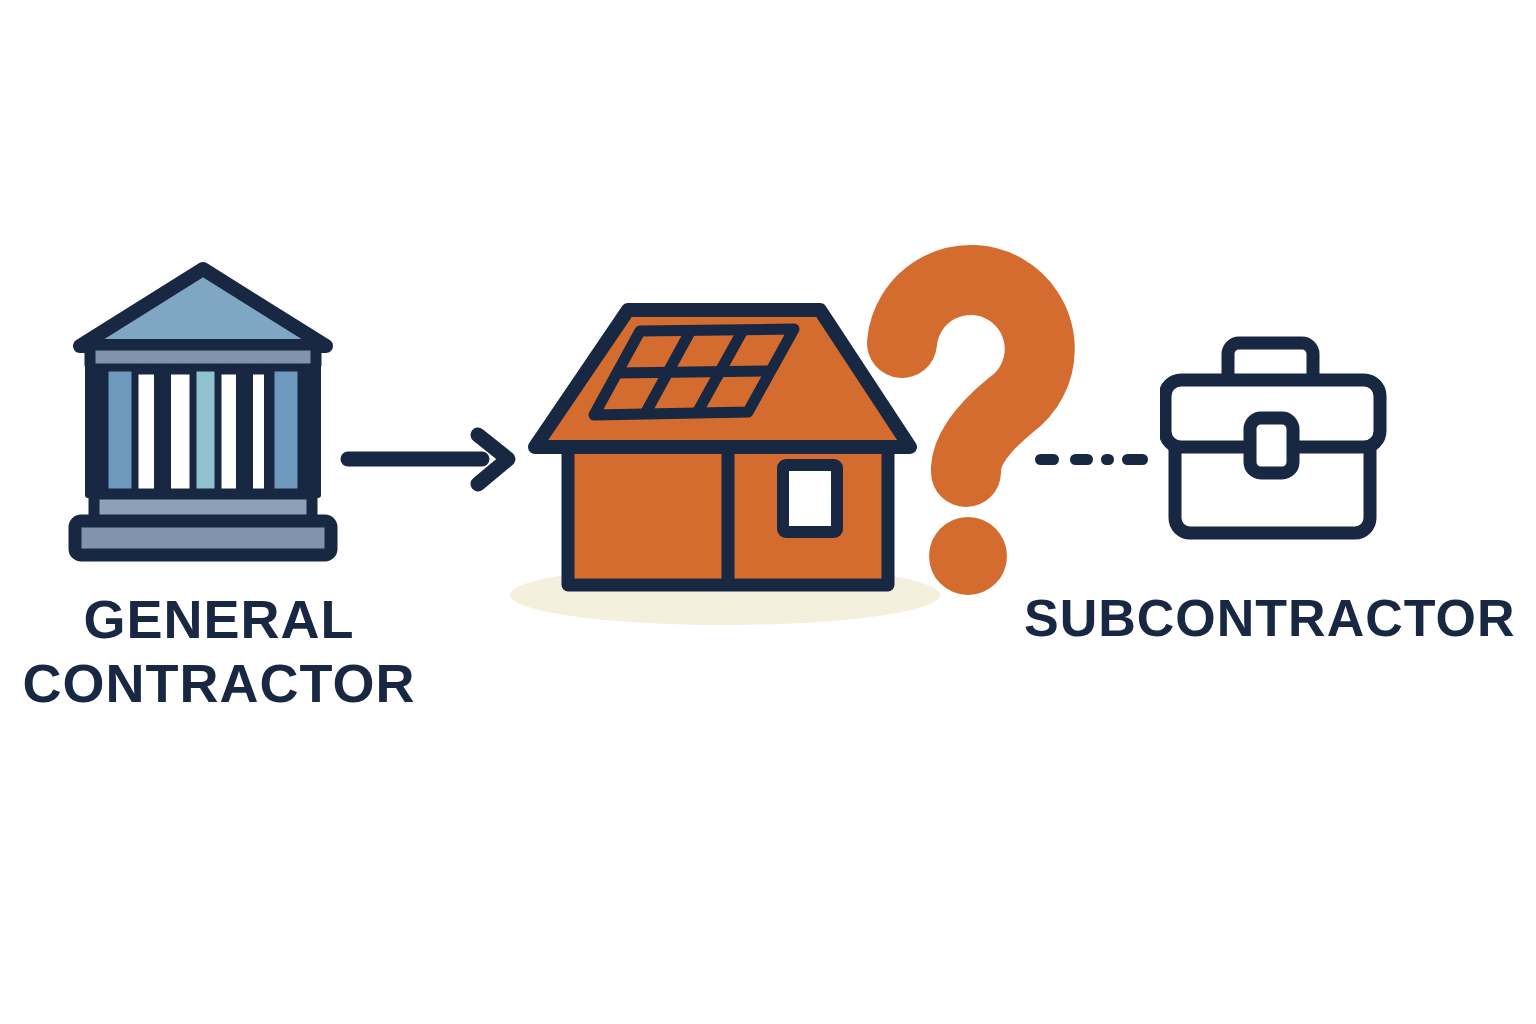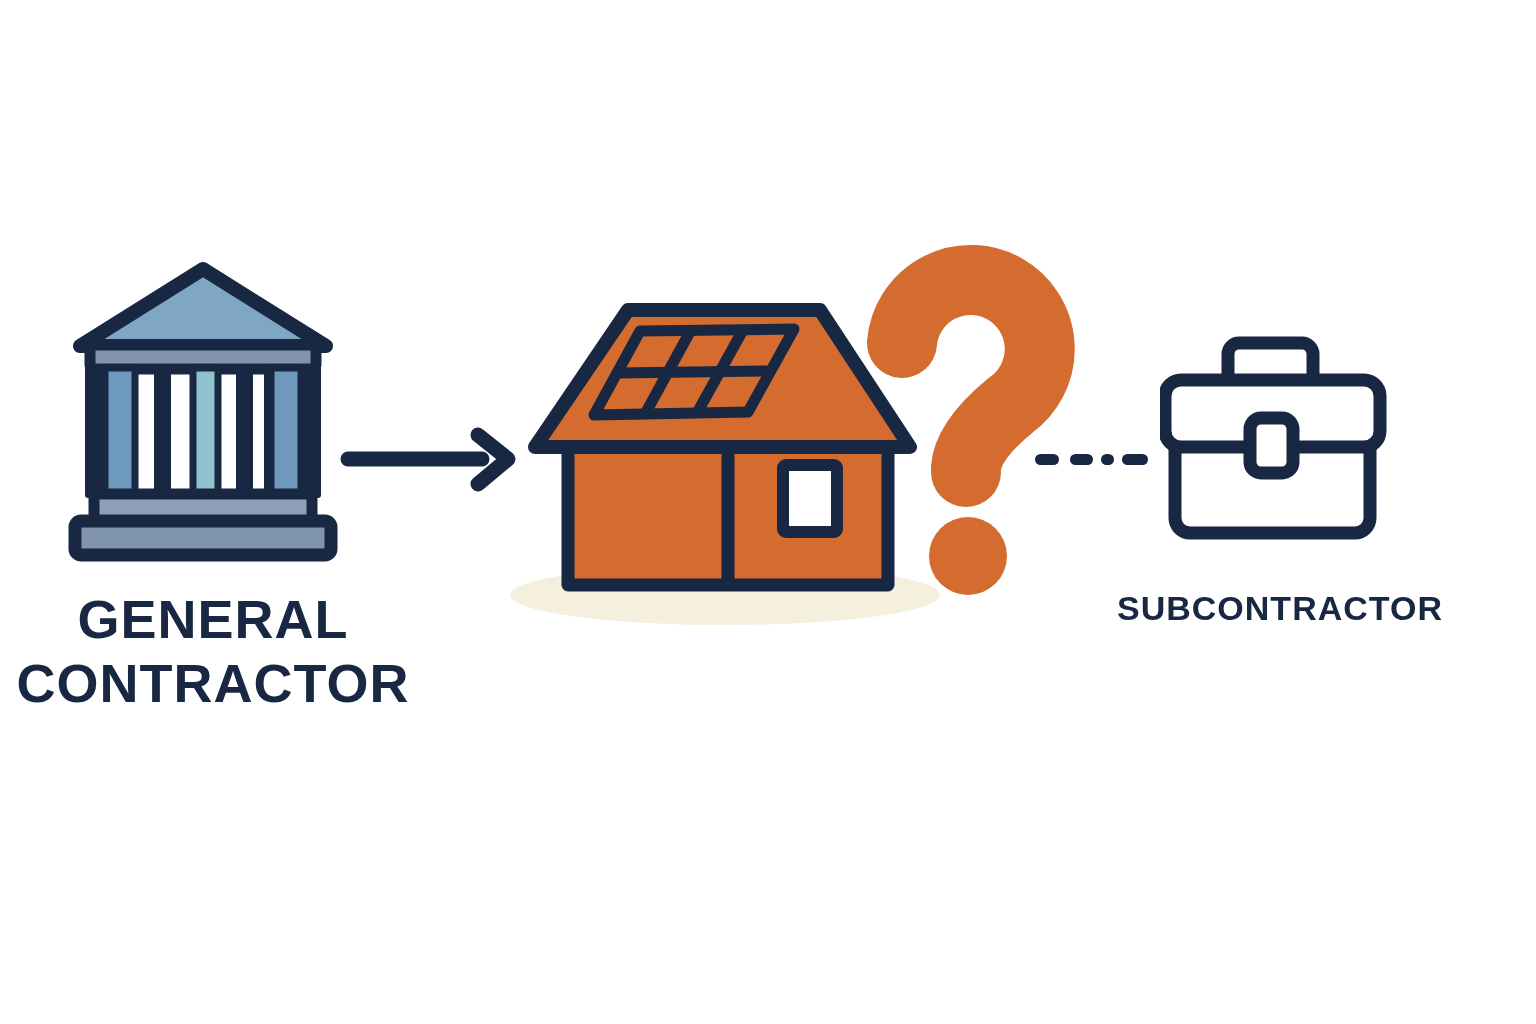--- a/index.html
+++ b/index.html
@@ -12,23 +12,23 @@
   .stage{position:absolute;inset:0;width:1536px;height:1024px;}
   .abs{position:absolute;}
   .label{
     color:var(--navy,#182742);
     font-weight:700;
     text-align:center;
     white-space:pre-line;
     letter-spacing:1px;
     line-height:1.18;
   }
-  .label-gc{left:8px;top:588px;width:410px;font-size:54px;}
+  .label-gc{left:14px;top:588px;width:410px;font-size:54px;}
   .label-pv{left:508px;top:652px;width:400px;font-size:50px;line-height:1.32;}
-  .label-sub{left:1080px;top:588px;width:400px;font-size:34px;}
+  .label-sub{left:1024px;top:588px;width:400px;font-size:52px;}
   
   .sN{stroke:var(--navy,#182742);fill:none;}
   .fN{fill:var(--navy,#182742);}
   .fO{fill:var(--orange,#d36c2e);}
   .sO{stroke:var(--orange,#d36c2e);fill:none;}
   .fW{fill:#ffffff;}
   .fCream{fill:var(--cream,#f5efdd);}
   .fSteel{fill:var(--steel-blue,#7fa6c2);}
   .fGray{fill:var(--gray-blue,#8094ad);}
   .fGray2{fill:var(--light-gray-blue,#8da0b5);}

